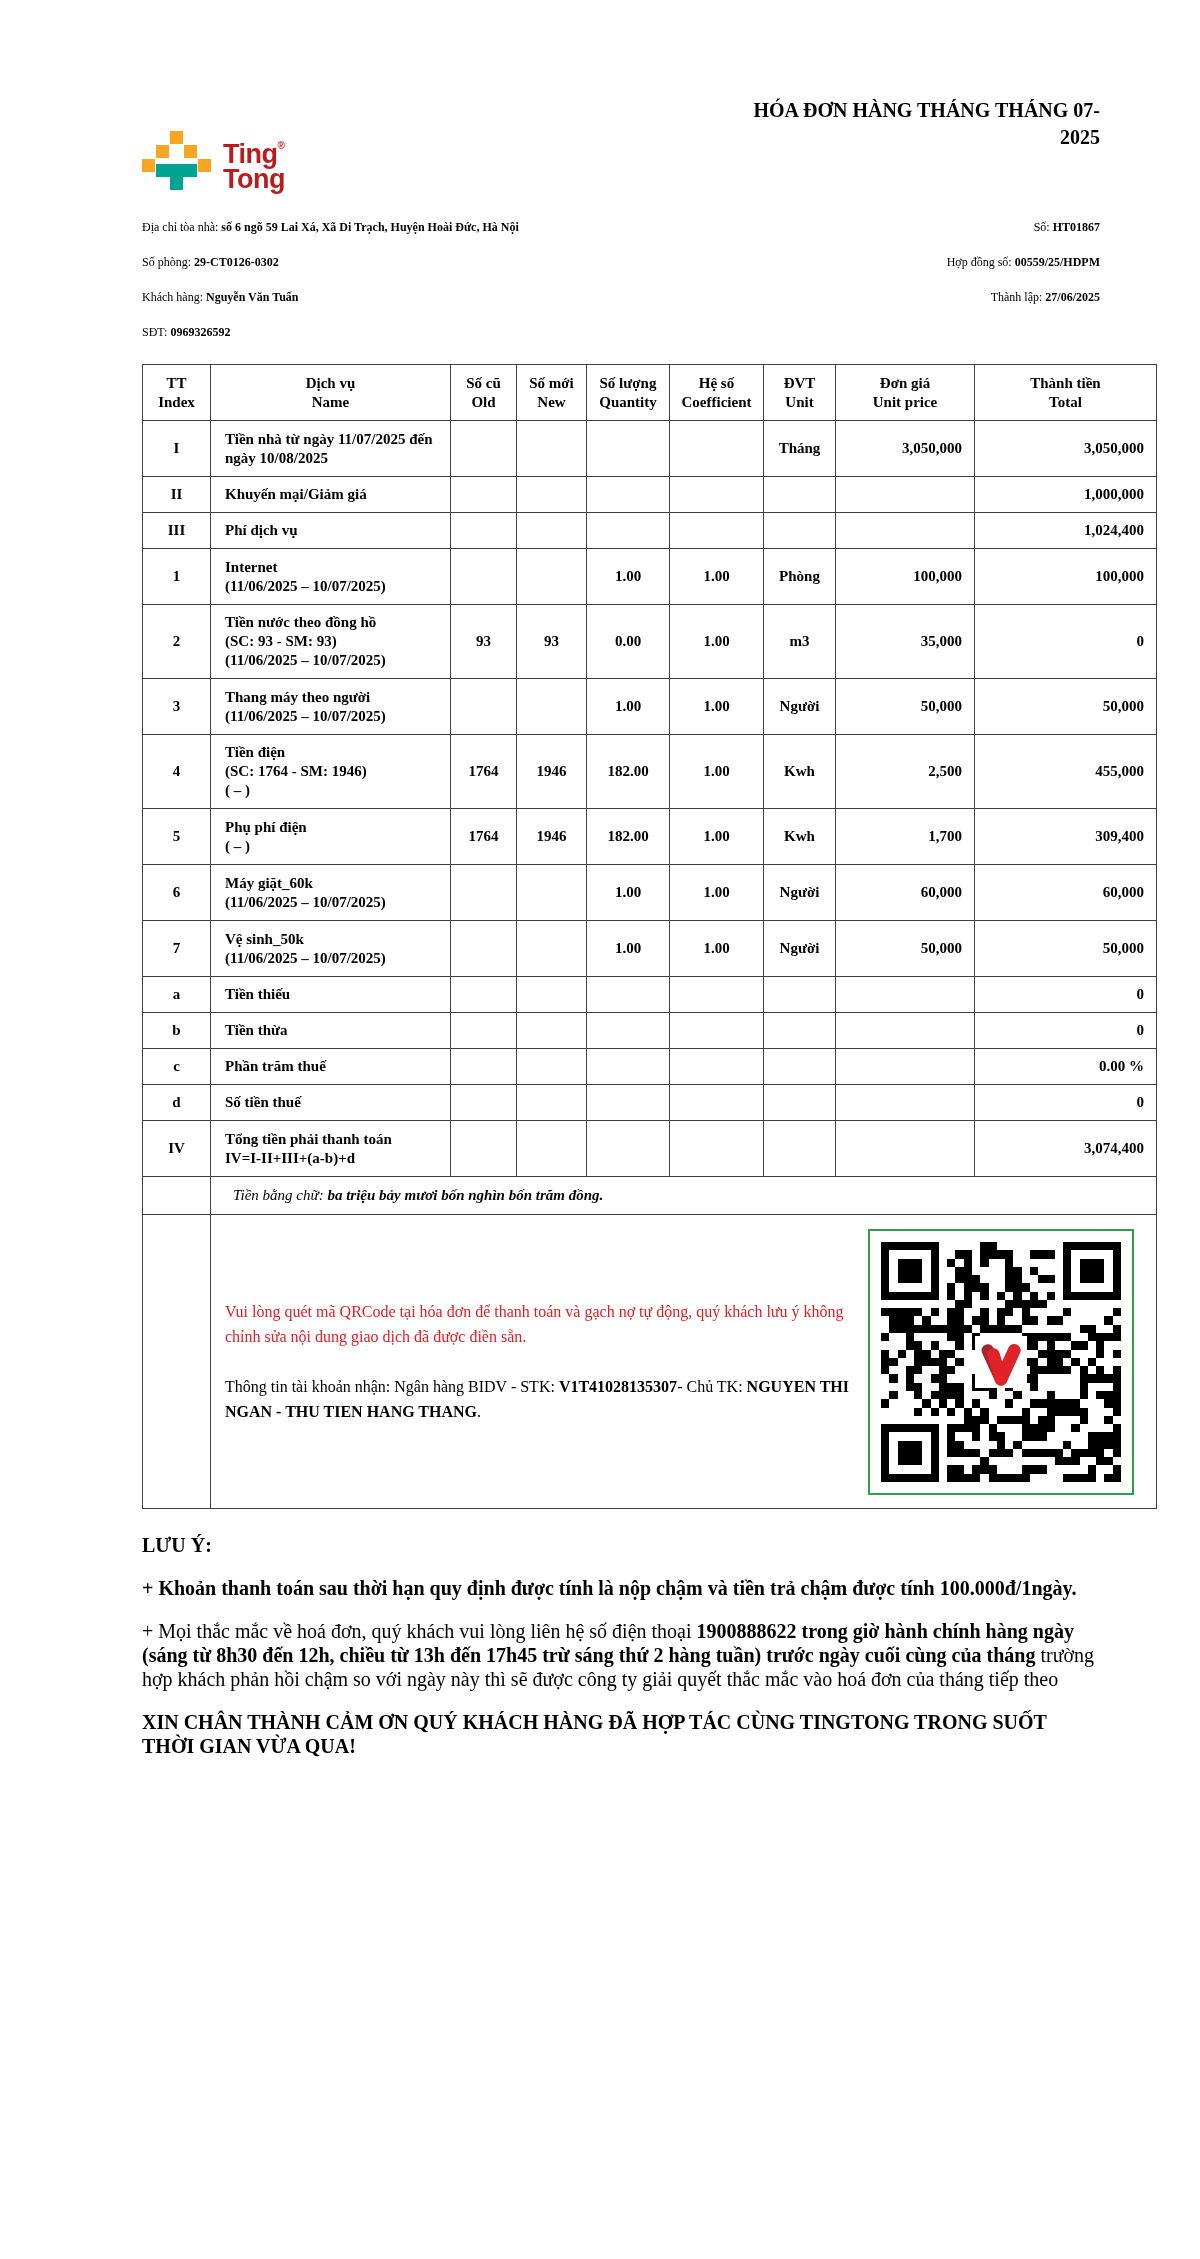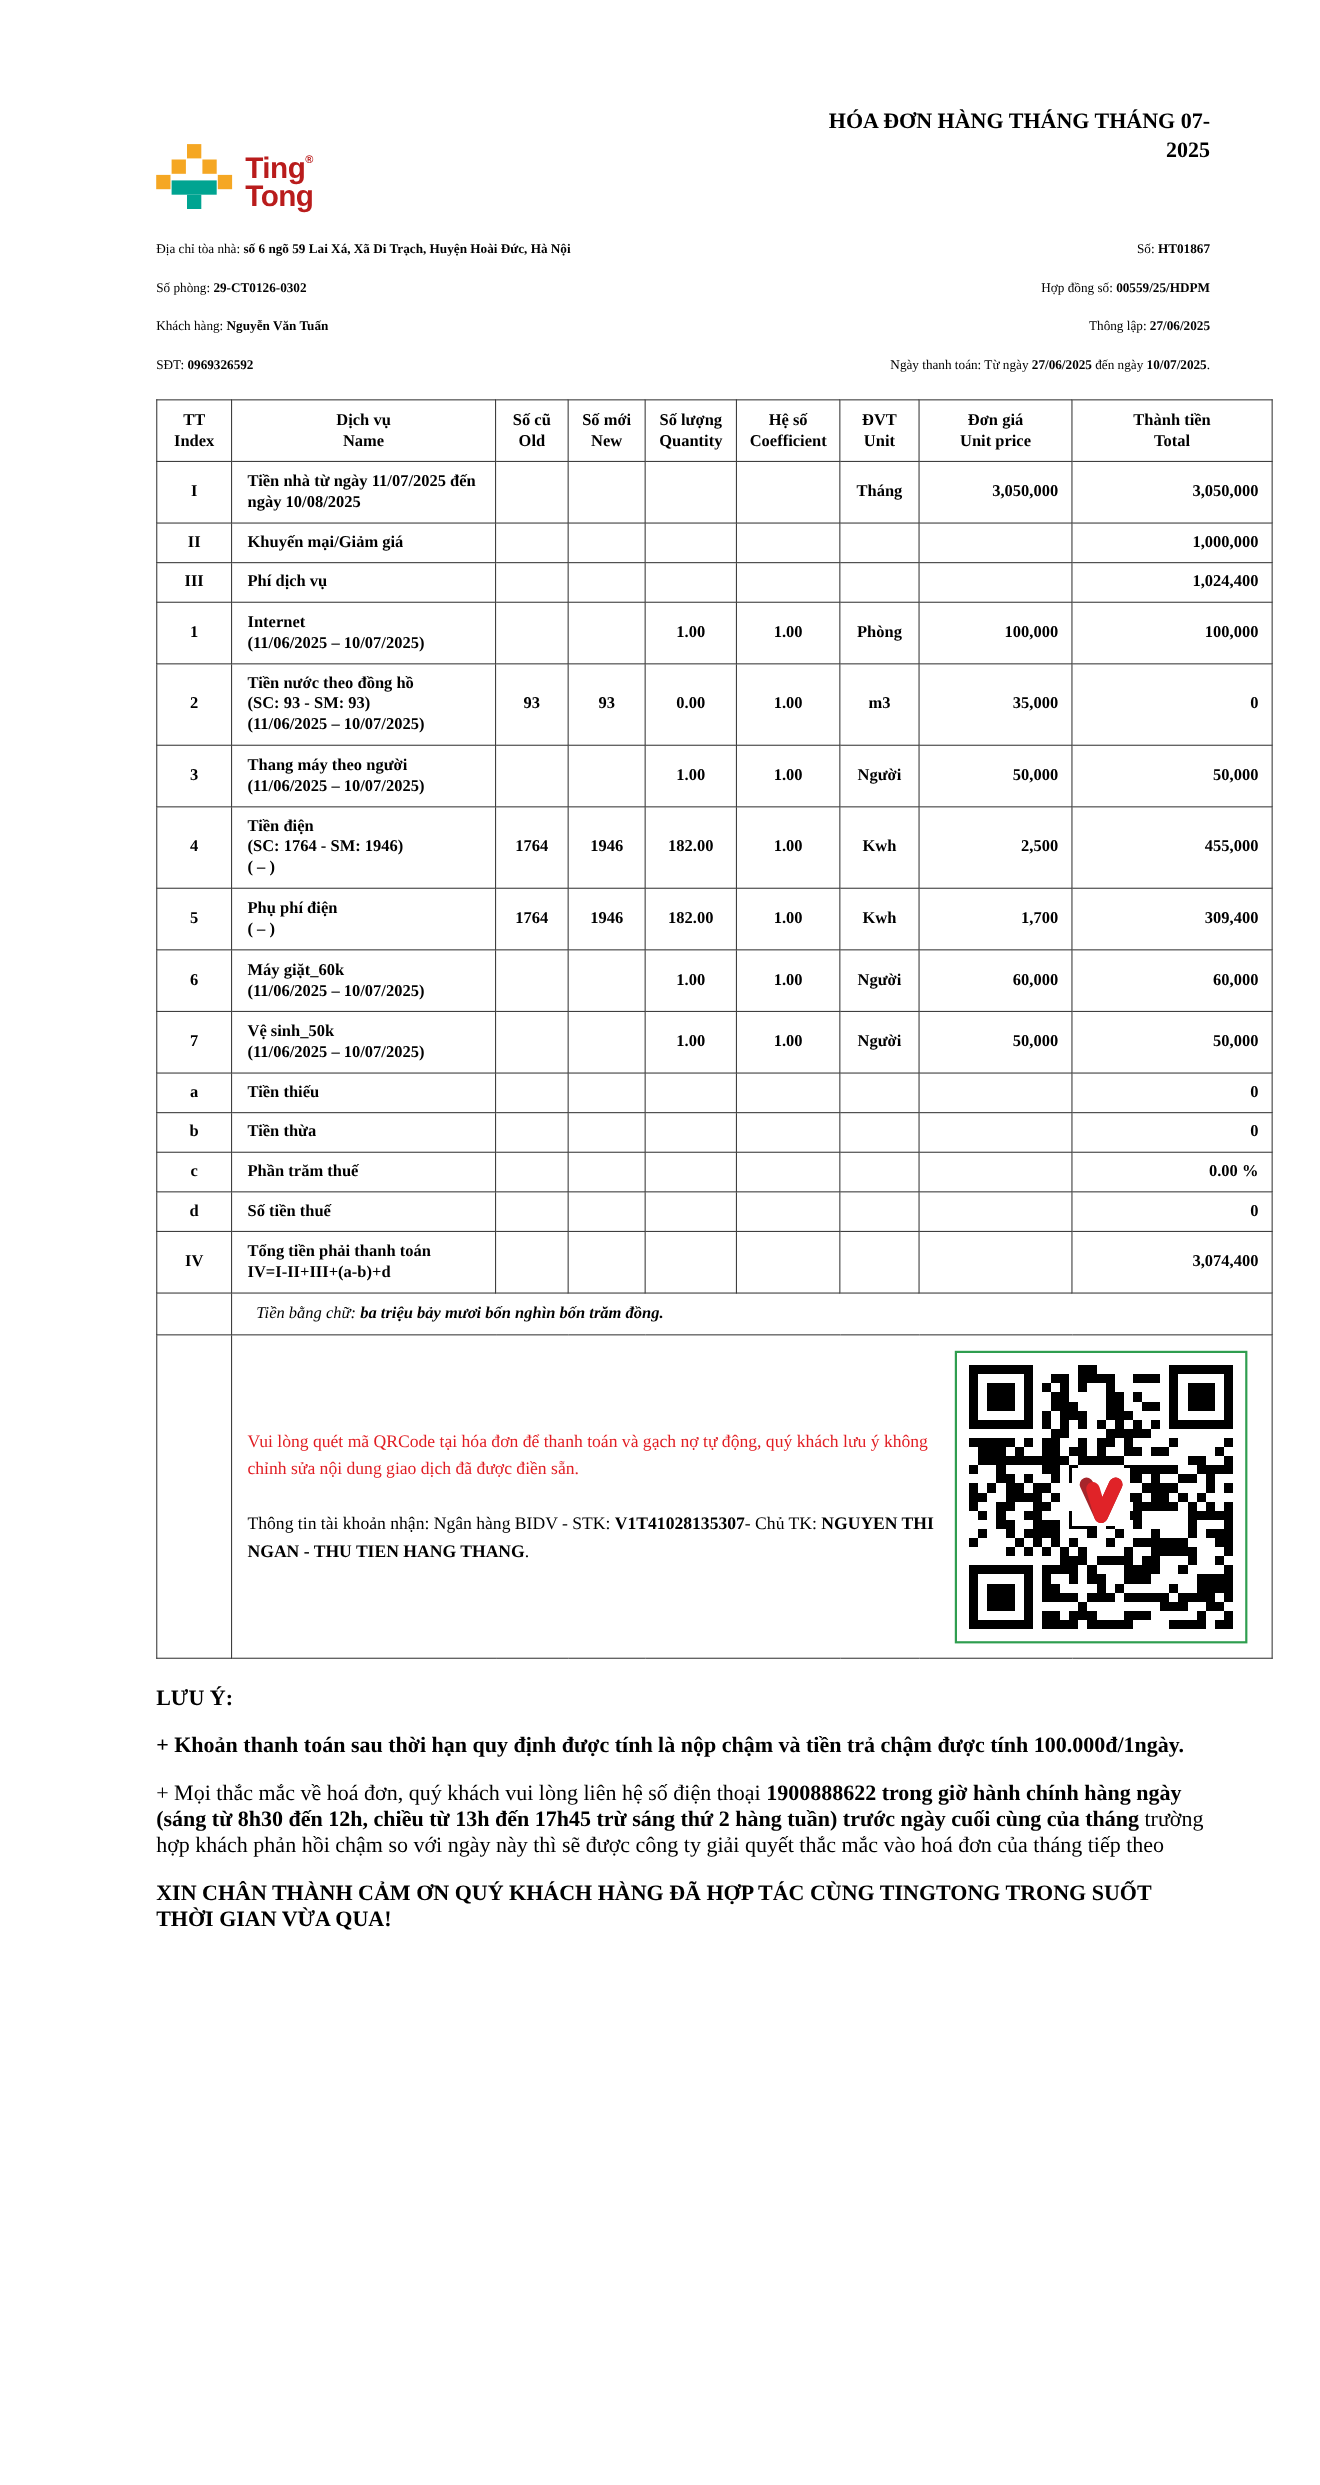--- a/index.html
+++ b/index.html
@@ -108,24 +108,21 @@
         </div>
       </div>
       <div class="info-right">
         <div class="line">
           <span class="lbl">Số: </span><span class="val">HT01867</span>
         </div>
         <div class="line">
           <span class="lbl">Hợp đồng số: </span><span class="val">00559/25/HDPM</span>
         </div>
         <div class="line">
-          <span class="lbl">Thông lập: </span><span class="val">27/06/2025</span>
-        </div>
-        <div class="line">
-          <span class="lbl">Ngày thanh toán: Từ ngày </span><span class="val">27/06/2025</span><span class="lbl"> đến ngày </span><span class="val">10/07/2025</span><span class="lbl">.</span>
+          <span class="lbl">Thành lập: </span><span class="val">27/06/2025</span>
         </div>
       </div>
     </div>
 
     <table class="inv">
       <colgroup>
         <col style="width:68px">
           <col style="width:240px">
           <col style="width:66px">
           <col style="width:70px">

